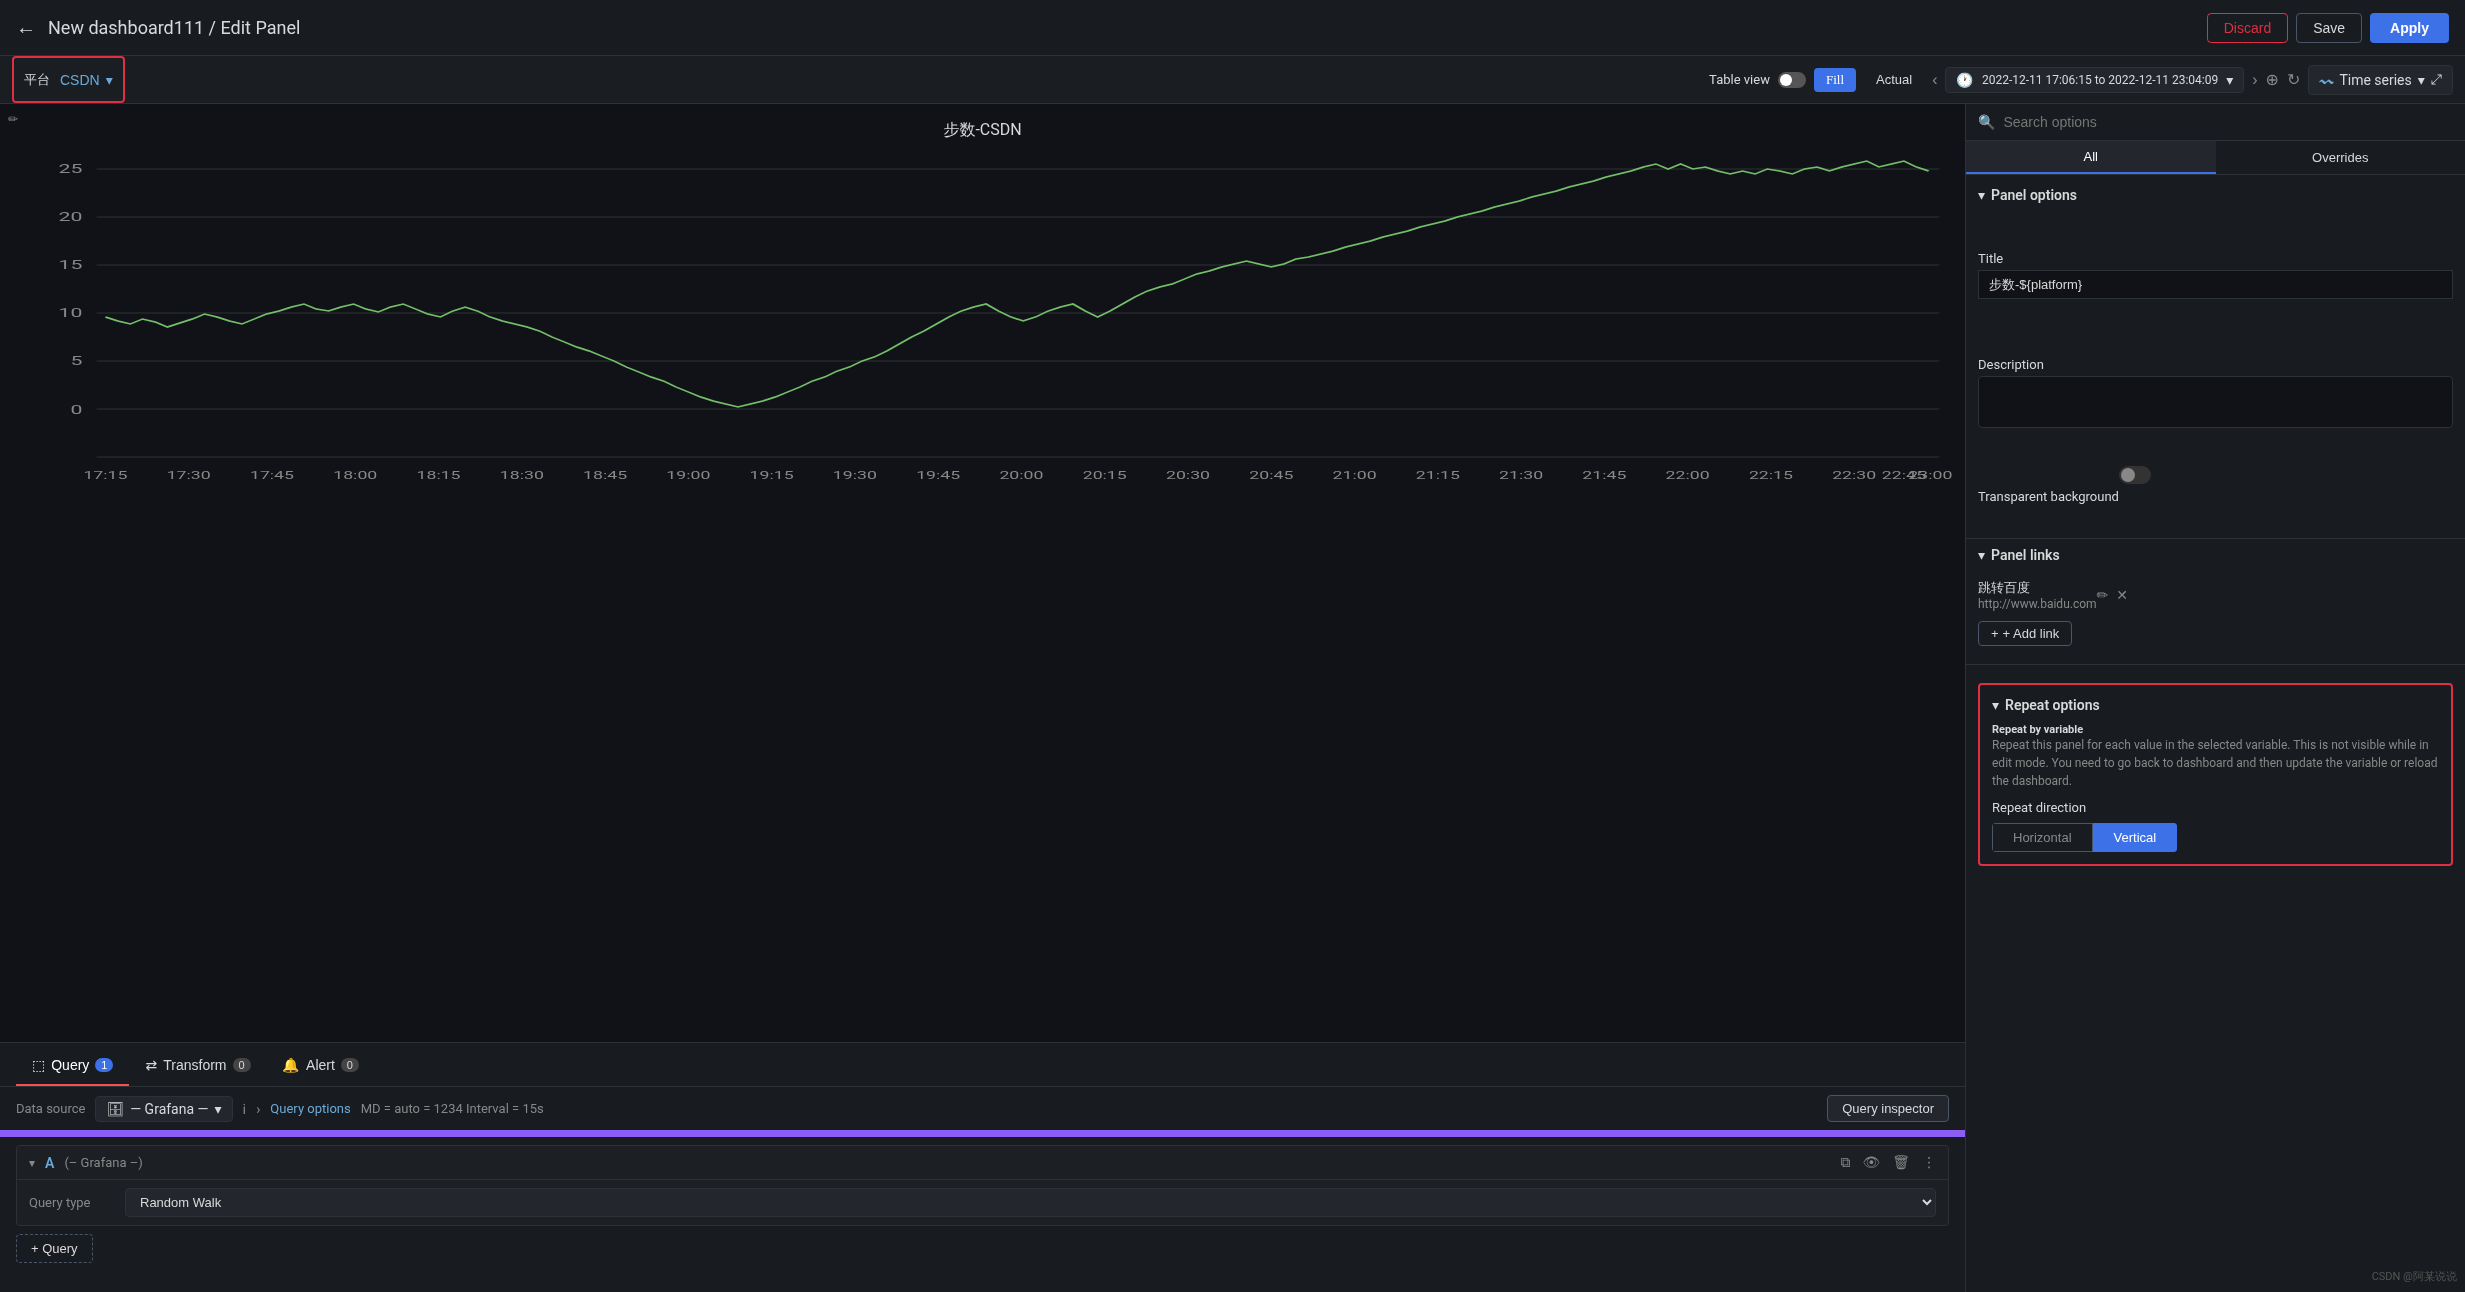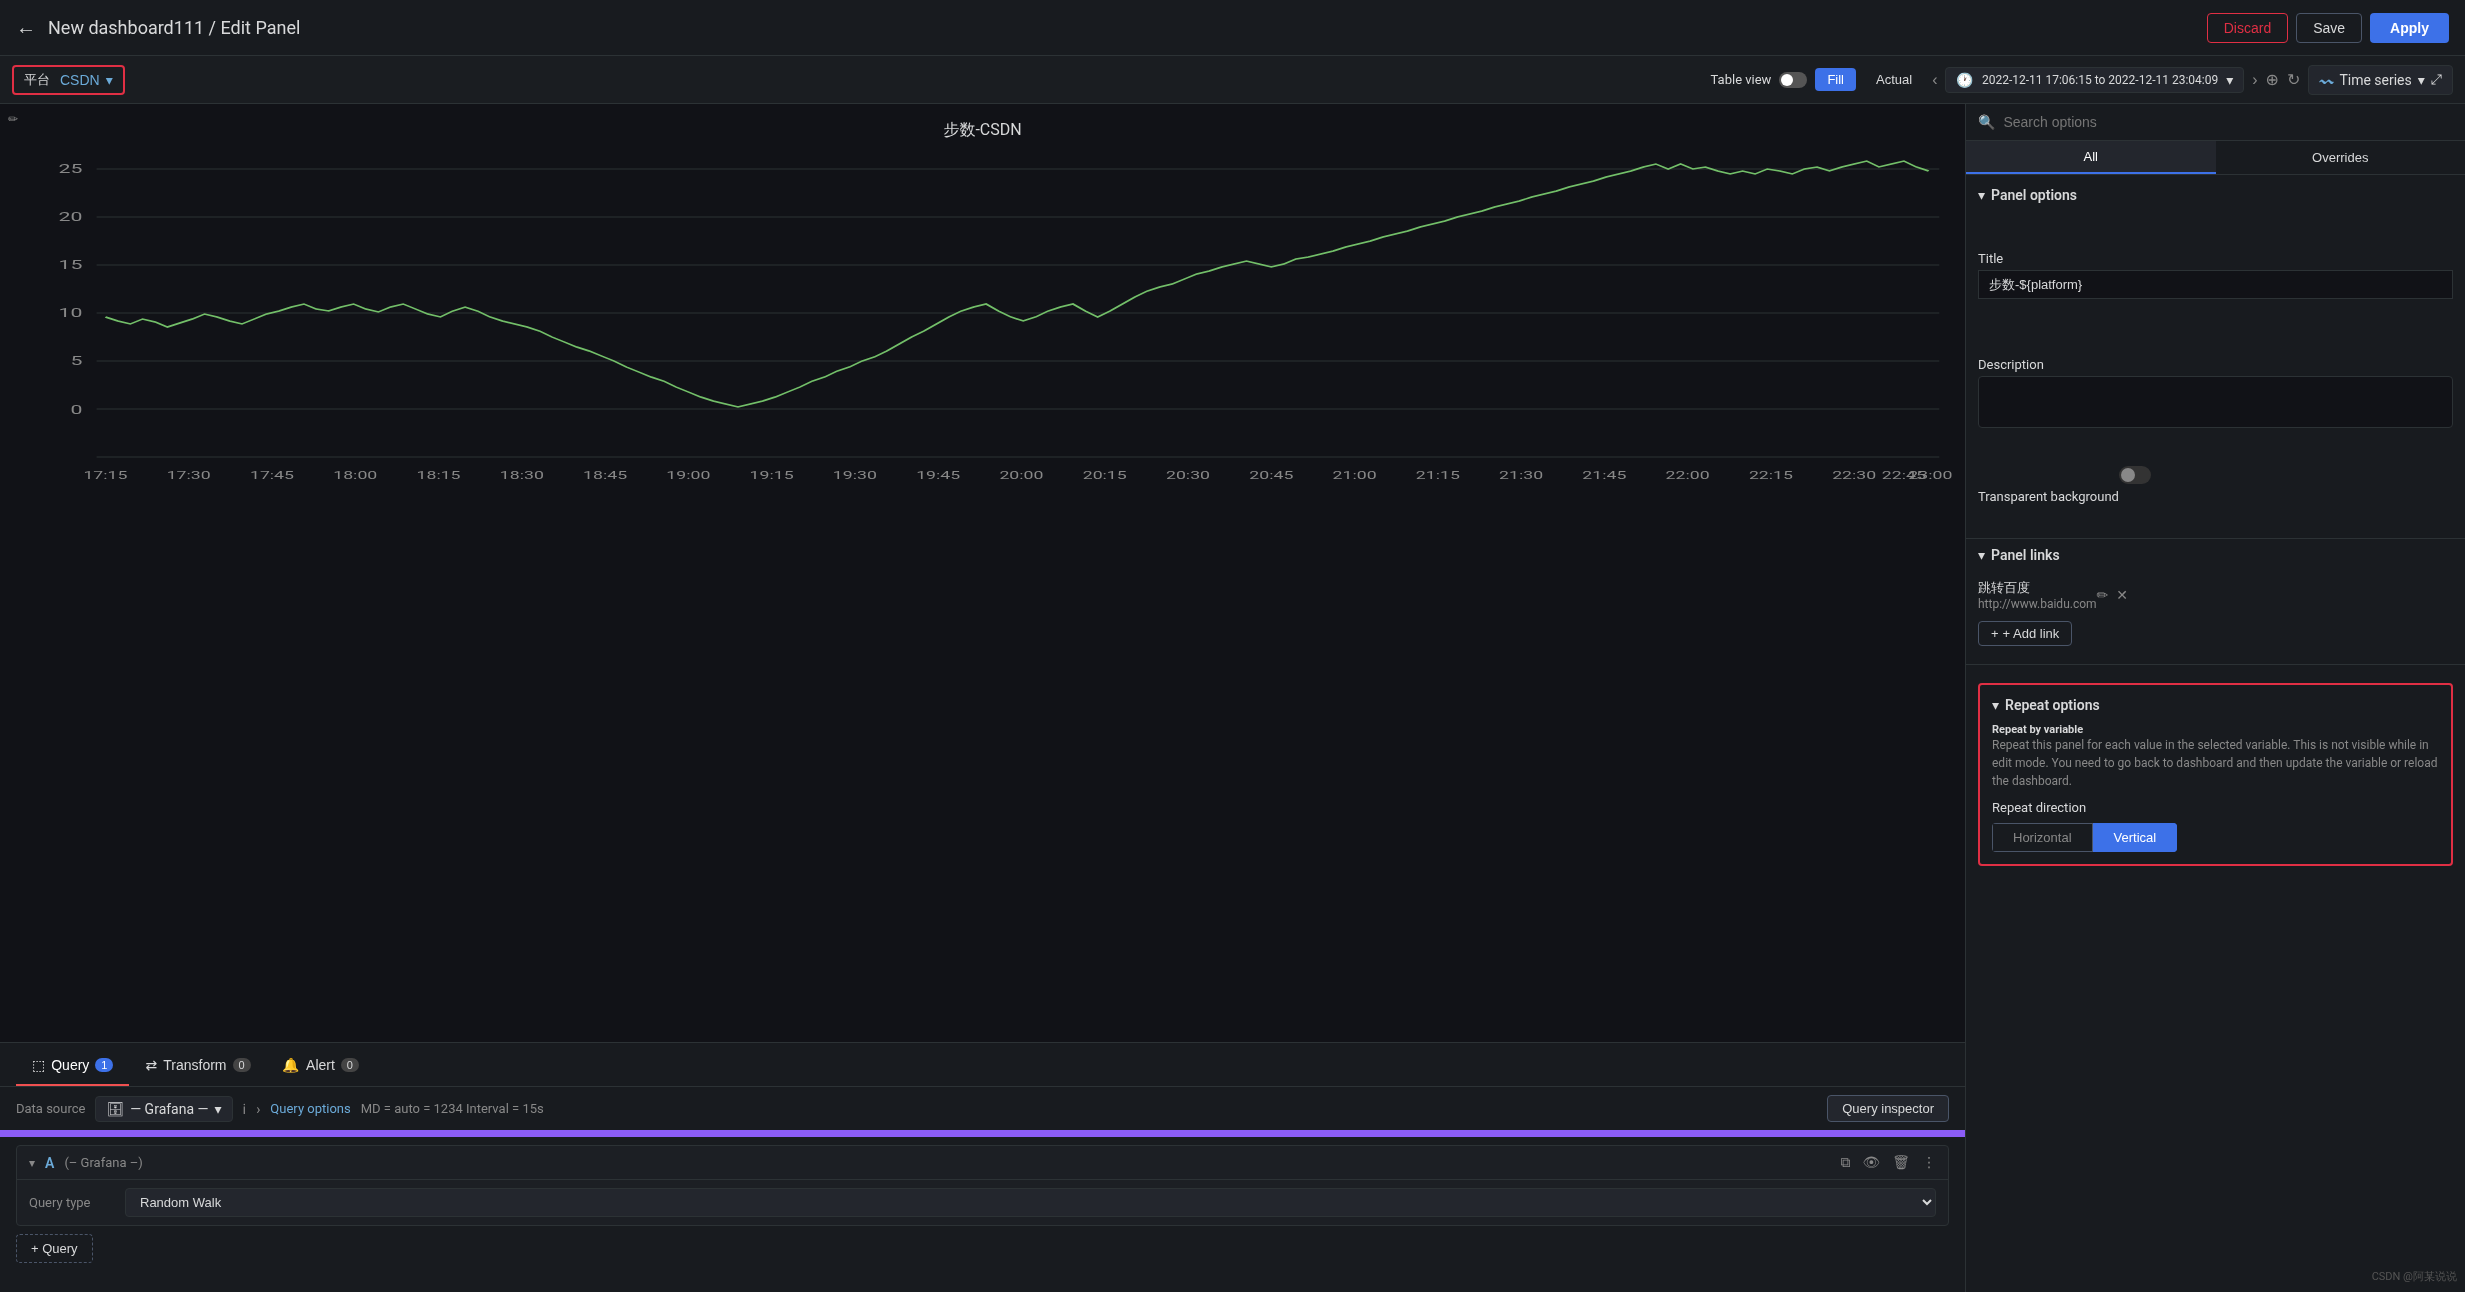--- a/index.html
+++ b/index.html
@@ -71,21 +71,20 @@
     
     .main-layout {
       display: flex;
       flex-direction: column;
       height: calc(1292px - 56px);
     }
 
     
     .panel-toolbar {
       display: flex;
-      align-items: center;
       background: #1a1d21;
       border-bottom: 1px solid #2c3235;
       padding: 0 12px;
       height: 48px;
     }
     .variable-btn {
       display: flex;
       align-items: center;
       background: transparent;
       border: 2px solid #e02f44;
@@ -131,20 +130,21 @@
       left: 2px;
     }
     .fill-btn {
       background: #3d71e8;
       border: none;
       color: #fff;
       padding: 4px 12px;
       border-radius: 4px;
       cursor: pointer;
       font-size: 13px;
+      font-family: Liberation Serif, serif;
     }
     .actual-btn {
       background: transparent;
       border: none;
       color: #d8d9da;
       padding: 4px 12px;
       border-radius: 4px;
       cursor: pointer;
       font-size: 13px;
     }

